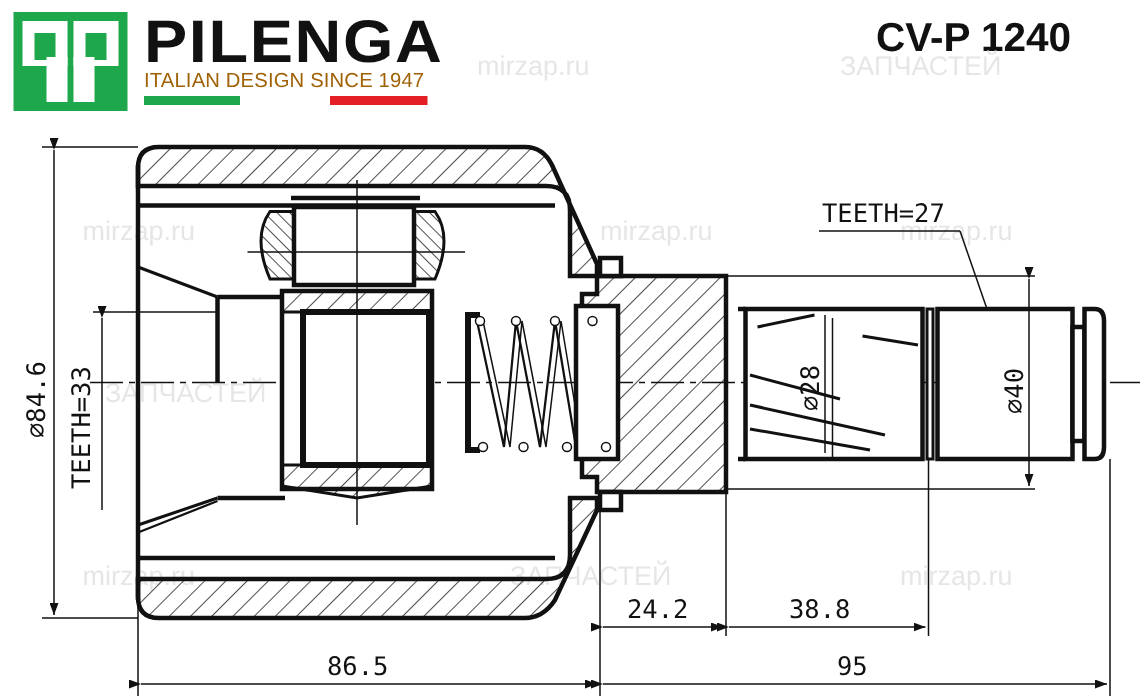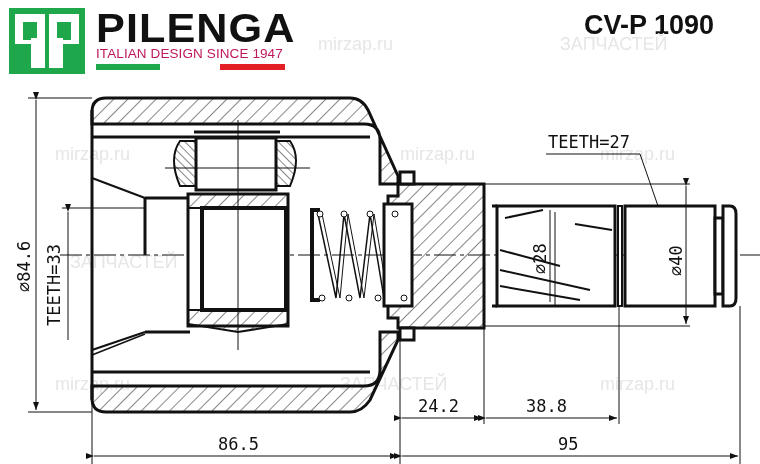--- a/index.html
+++ b/index.html
@@ -1,20 +1,20 @@
 <!DOCTYPE html>
 <html><head>
 <meta charset="utf-8">
 <style>
   html, body { margin: 0; padding: 0; background: #ffffff; }
   body { width: 760px; height: 464px; position: relative; overflow: hidden; font-family: "Liberation Sans", sans-serif; }
   .logo-box { position: absolute; left: 9px; top: 8px; width: 76px; height: 66px; background: #1ea84b; }
   .logo-box svg { display: block; }
   .brand { position: absolute; left: 96px; top: 4px; font-family: "Liberation Sans", sans-serif; font-weight: 900; font-size: 40px; letter-spacing: 1px; color: #111; line-height: 48px; transform: scaleX(1.08); transform-origin: left; }
-  .tagline { position: absolute; left: 96px; top: 46px; font-size: 13.5px; color: #be185d; letter-spacing: 0.1px; }
+  .tagline { position: absolute; left: 96px; top: 46px; font-size: 13.5px; color: #a16207; letter-spacing: 0.1px; }
   .flag-green { position: absolute; left: 96px; top: 64px; width: 64px; height: 6px; background: #1ea84b; }
   .flag-red { position: absolute; left: 220px; top: 64px; width: 65px; height: 6px; background: #e31e24; }
   .part-no { position: absolute; left: 584px; top: 10px; font-size: 27px; font-weight: bold; color: #111; }
   .drawing { position: absolute; left: 0; top: 0; }
   .dimtxt { font-family: "DejaVu Sans Mono", monospace; font-size: 17px; fill: #111; }
   .wm { fill: #e6e6e6; font-family: "Liberation Sans", sans-serif; font-size: 18px; }
 </style>
 </head>
 <body>
 
@@ -27,21 +27,21 @@
 
     <rect x="40" y="6" width="30" height="30" fill="#fff"></rect>
     <rect x="48" y="14" width="14" height="18" fill="#1ea84b"></rect>
     <rect x="40" y="30" width="14" height="30" fill="#fff"></rect>
   </svg>
 </div>
 <div class="brand">PILENGA</div>
 <div class="tagline">ITALIAN DESIGN SINCE 1947</div>
 <div class="flag-green"></div>
 <div class="flag-red"></div>
-<div class="part-no">CV-P 1090</div>
+<div class="part-no">CV-P 1240</div>
 
 <svg class="drawing" width="760" height="464" viewBox="0 0 760 464">
   <defs>
     <pattern id="hatch" patternUnits="userSpaceOnUse" width="10" height="10" patternTransform="rotate(45)">
       <line x1="0" y1="0" x2="0" y2="10" stroke="#111" stroke-width="1"></line>
     </pattern>
     <pattern id="hatch2" patternUnits="userSpaceOnUse" width="6" height="6" patternTransform="rotate(-45)">
       <line x1="0" y1="0" x2="0" y2="6" stroke="#111" stroke-width="1"></line>
     </pattern>
     <marker id="arr" markerWidth="8" markerHeight="6" refX="8" refY="3" orient="auto">

